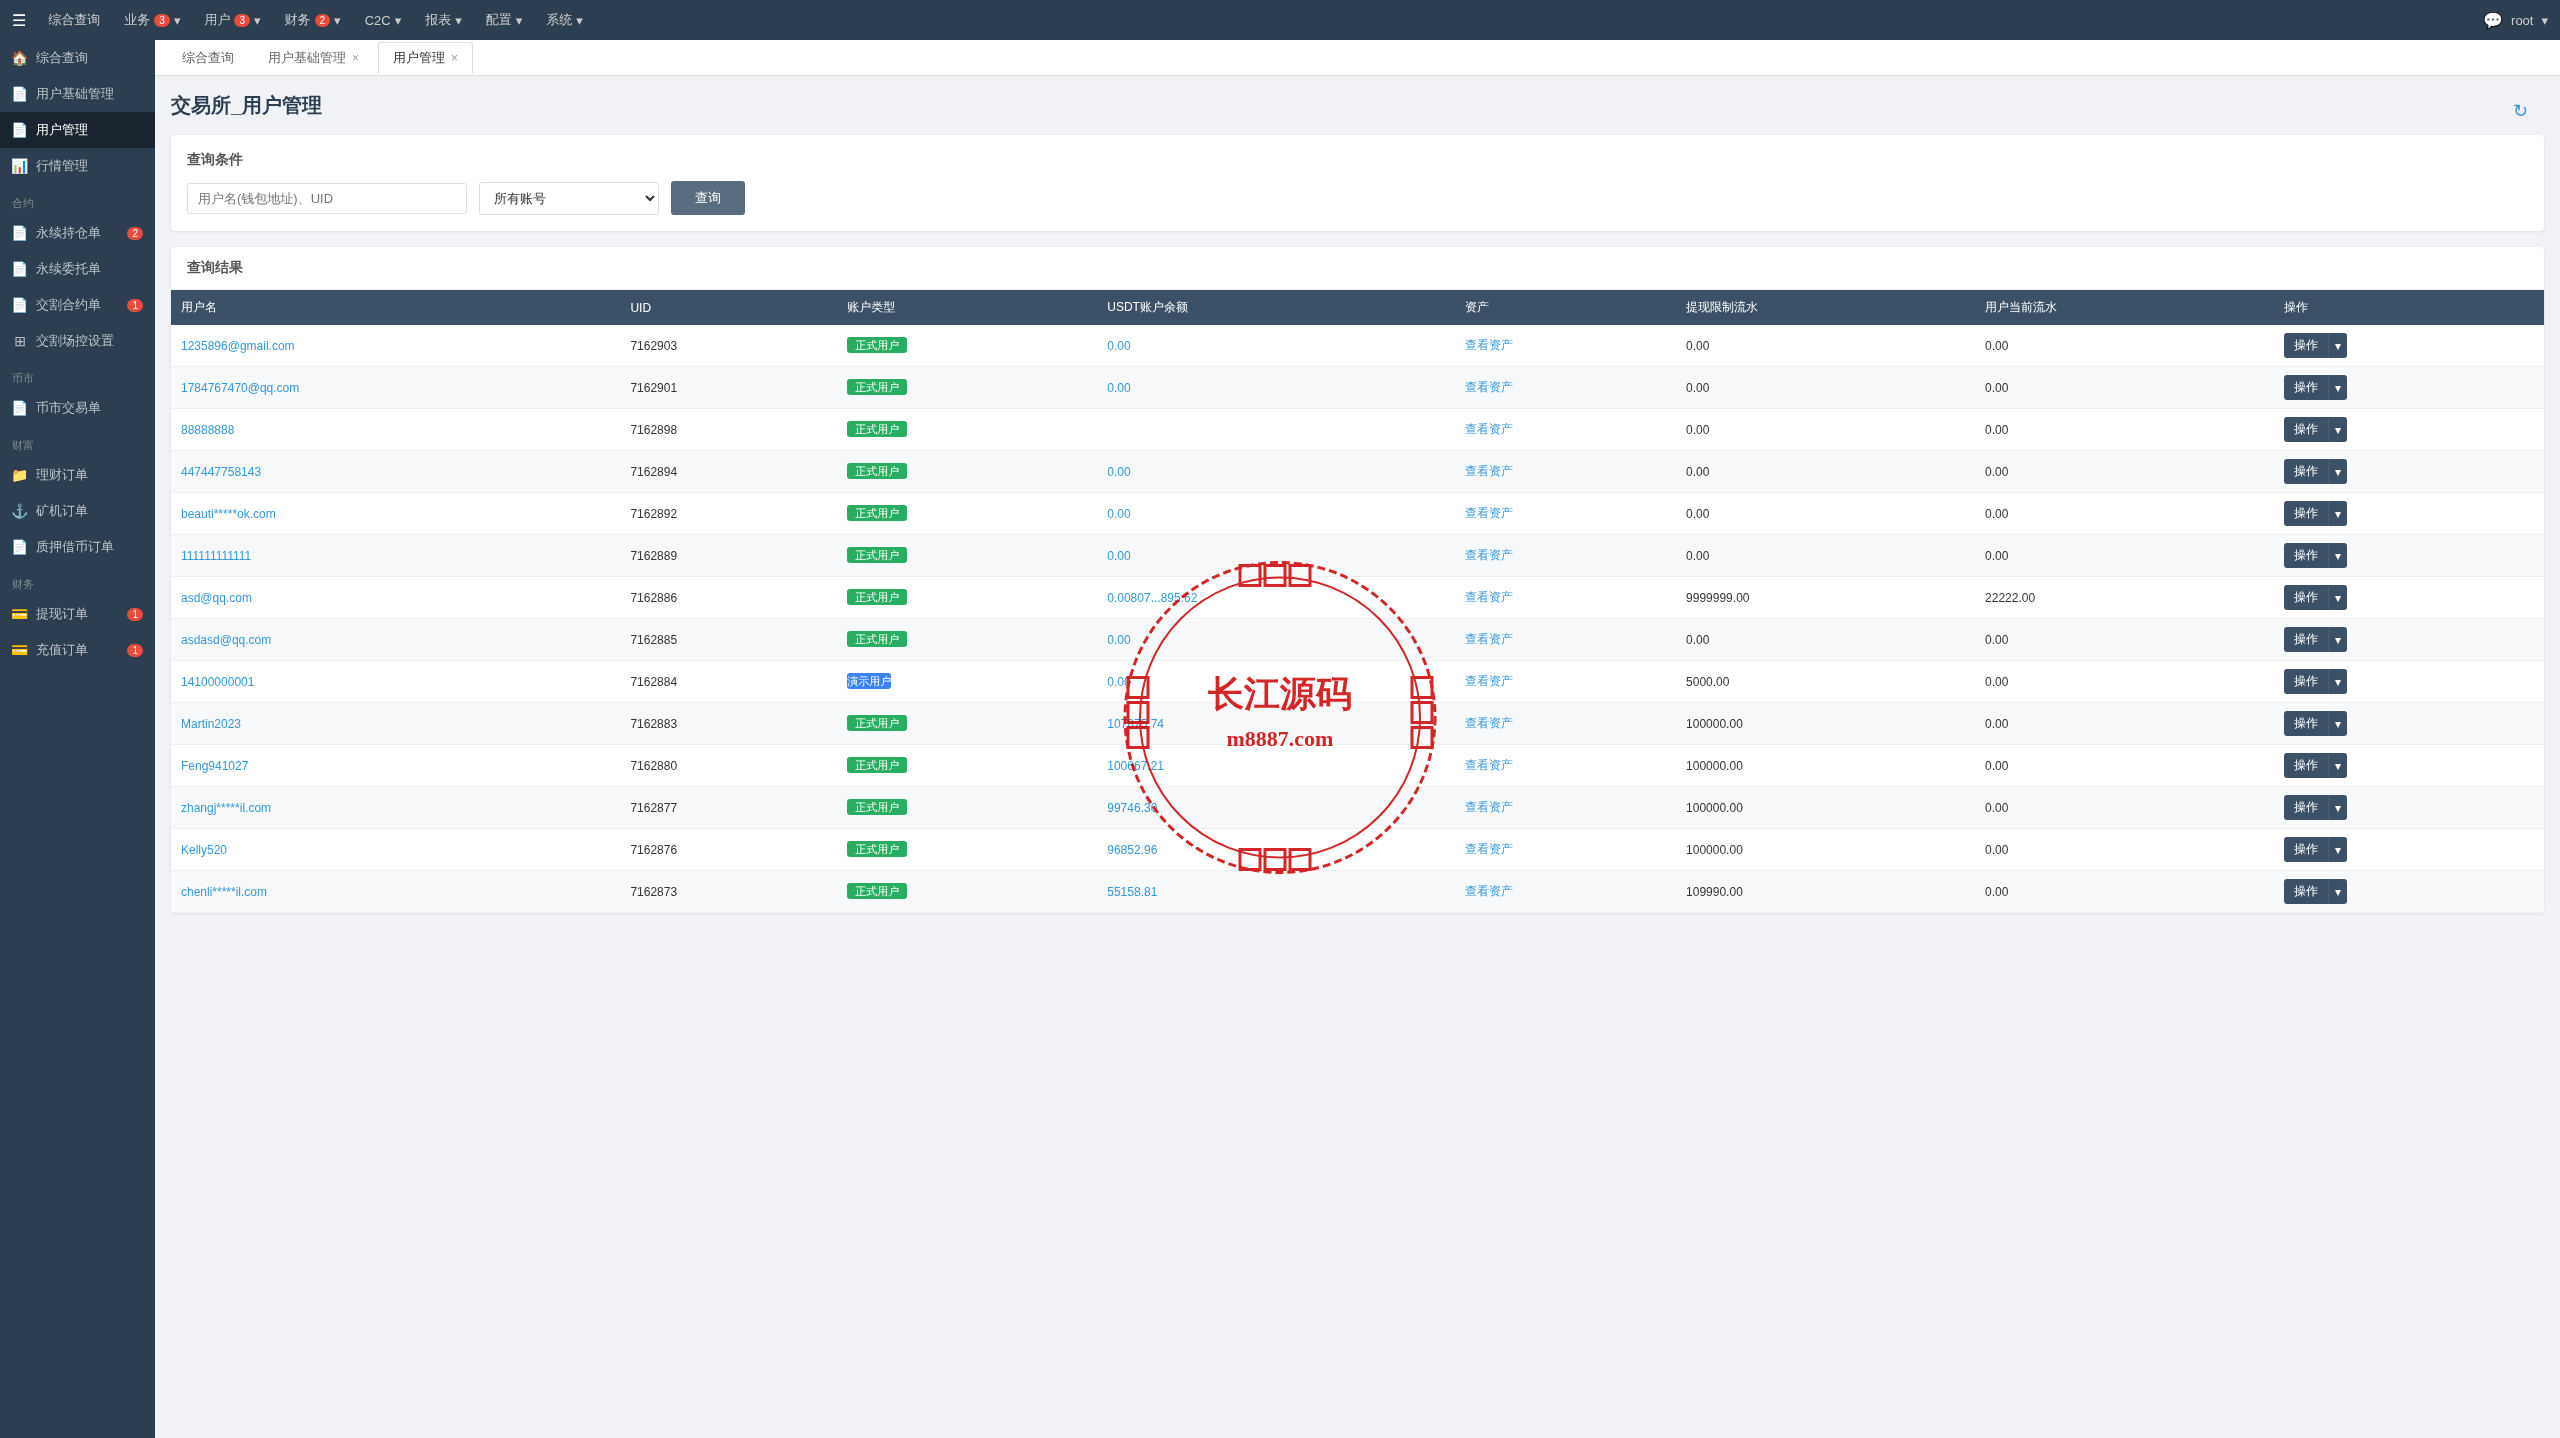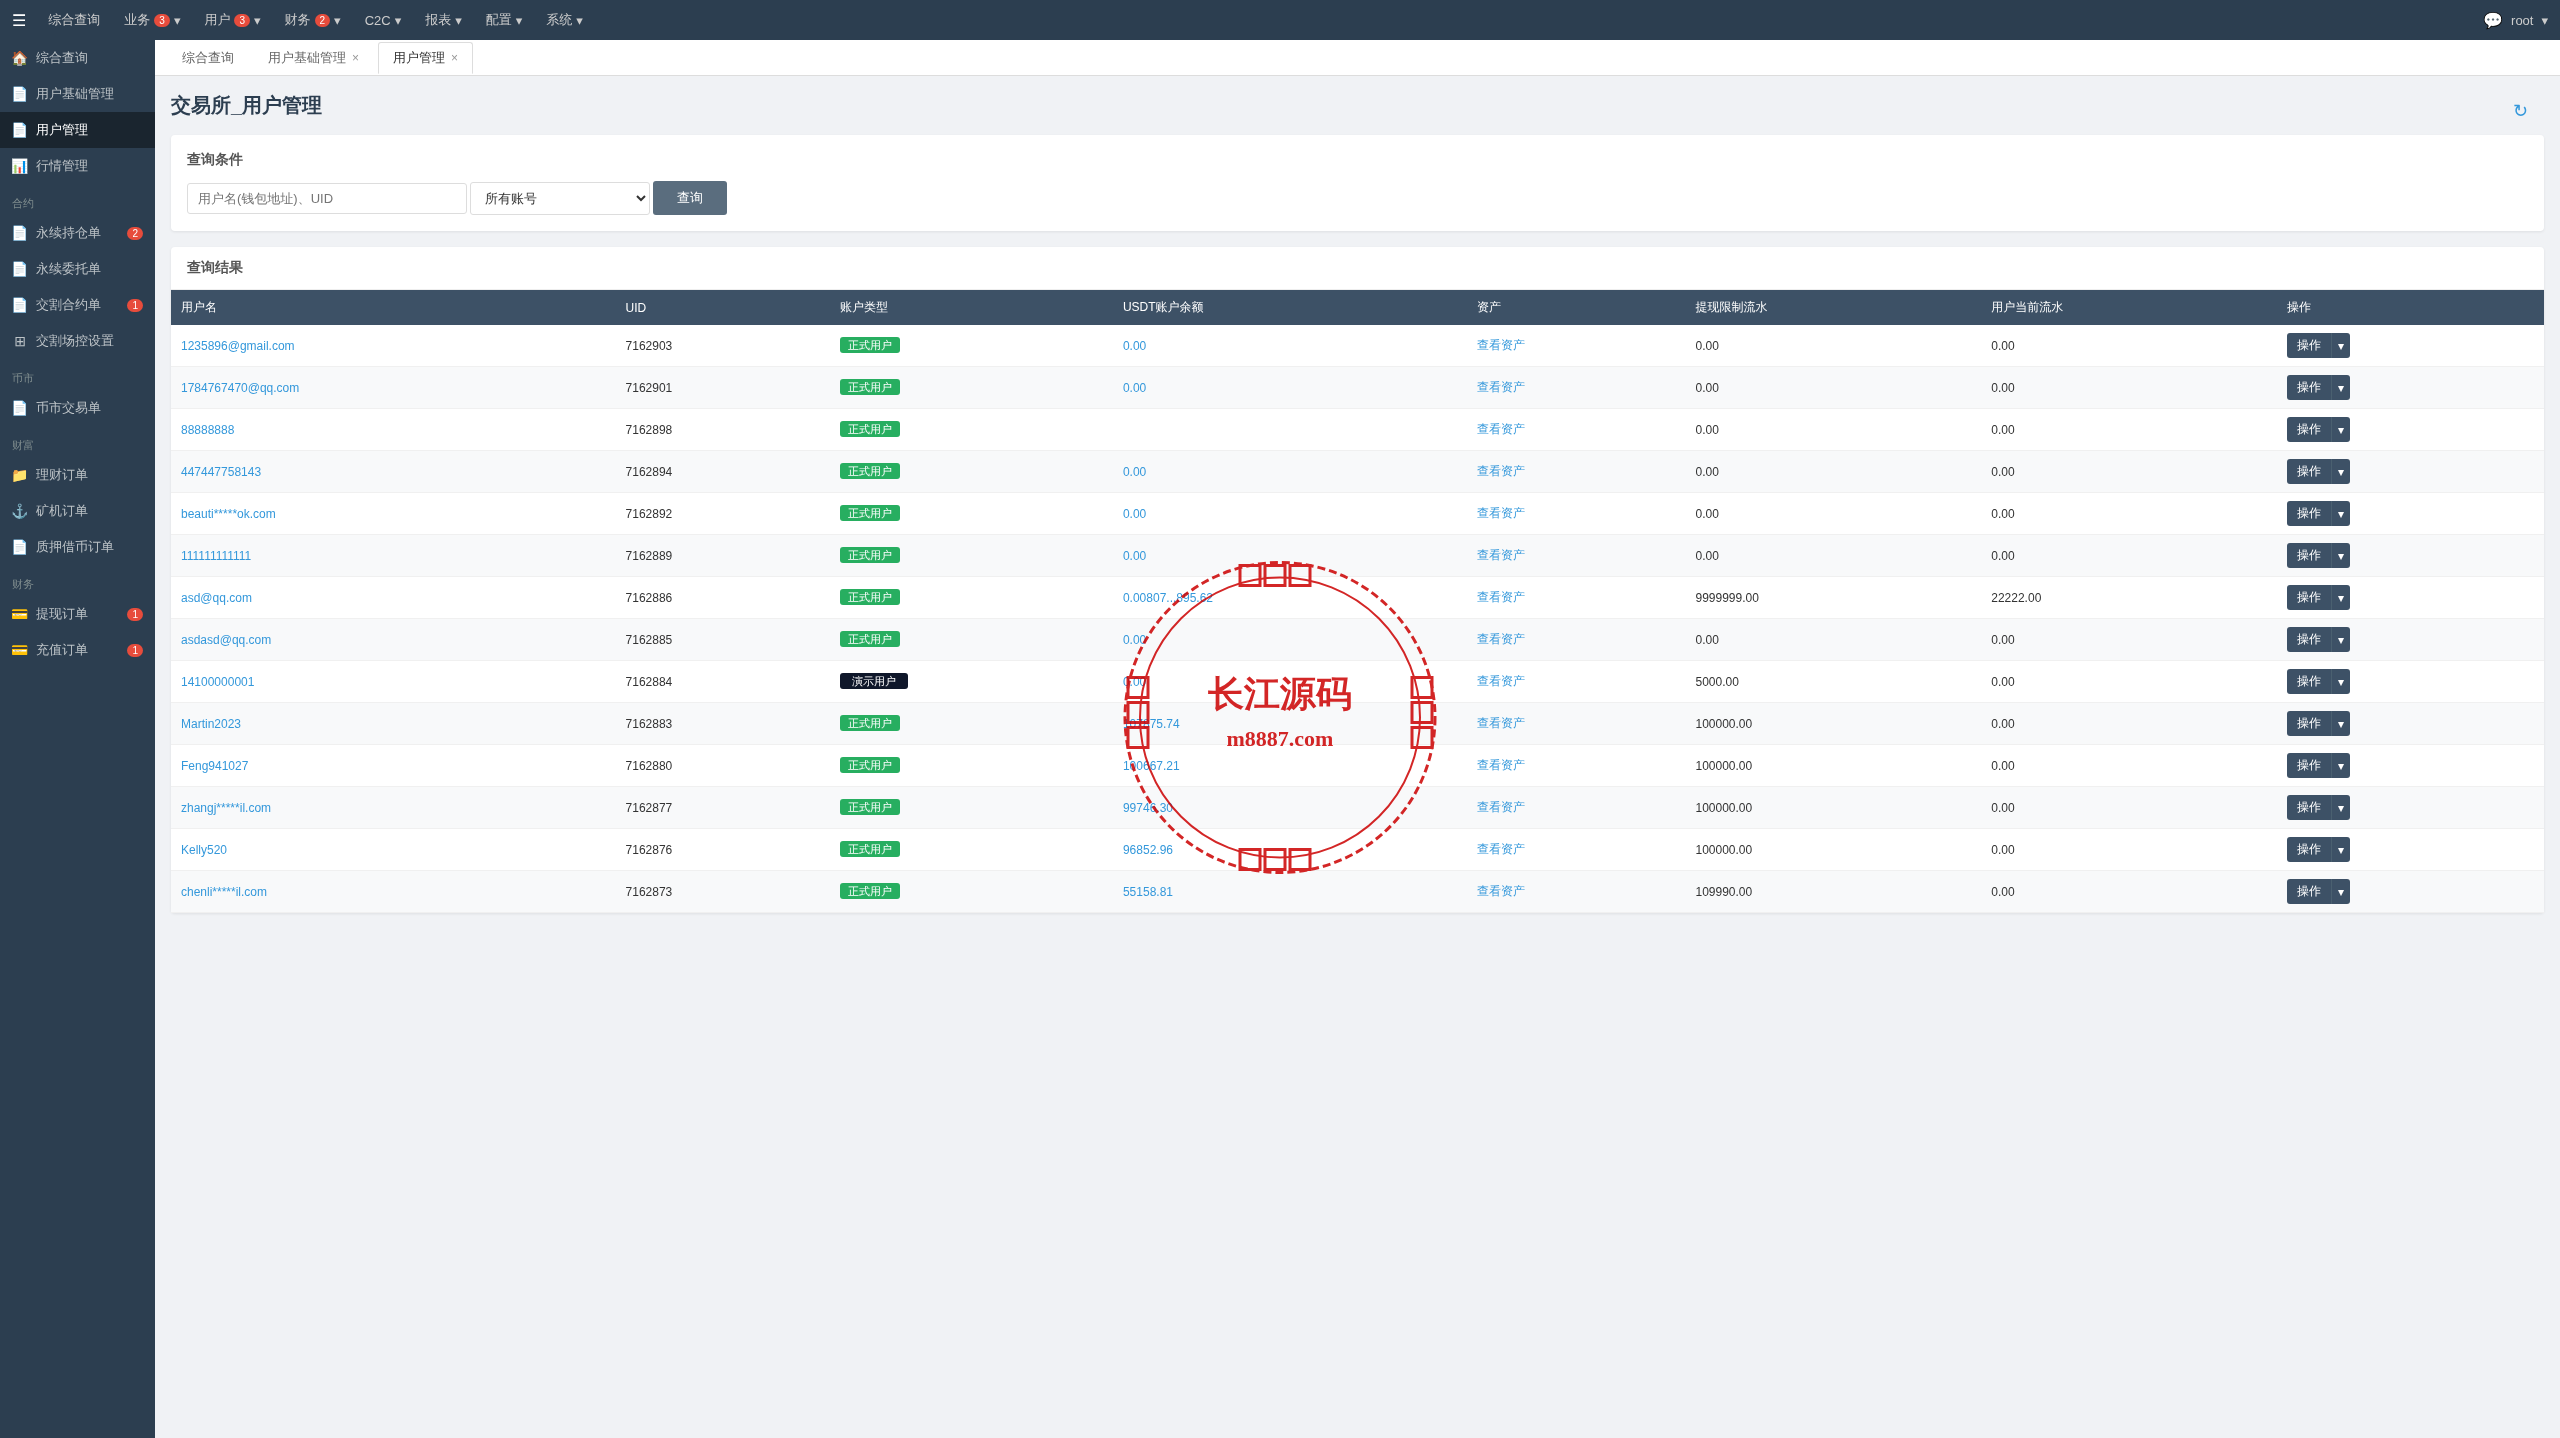--- a/index.html
+++ b/index.html
@@ -33,37 +33,37 @@
     .tab.active { background: #fff; border: 1px solid #ddd; border-bottom: 1px solid #fff; color: #333; margin-bottom: -1px; }
     .tab .close { color: #999; font-size: 12px; }
 
     
     .page-content { flex: 1; overflow-y: auto; padding: 16px; }
     .page-title { font-size: 20px; font-weight: bold; color: #2c3e50; margin-bottom: 16px; }
 
     
     .search-panel { background: #fff; border-radius: 4px; padding: 16px; margin-bottom: 16px; box-shadow: 0 1px 3px rgba(0,0,0,0.08); }
     .search-panel-title { font-size: 14px; font-weight: bold; color: #555; margin-bottom: 12px; }
-    .search-row { display: flex; align-items: center; gap: 3px; }
+    .search-row { display: flex; align-items: center; gap: 12px; }
     .search-input { border: 1px solid #ddd; border-radius: 3px; padding: 7px 10px; font-size: 13px; width: 280px; outline: none; color: #333; }
     .search-select { border: 1px solid #ddd; border-radius: 3px; padding: 7px 10px; font-size: 13px; width: 180px; outline: none; color: #333; background: #fff; }
     .search-btn { background: #5a6d7e; color: #fff; border: none; border-radius: 3px; padding: 8px 24px; font-size: 13px; cursor: pointer; }
 
     
     .results-panel { background: #fff; border-radius: 4px; box-shadow: 0 1px 3px rgba(0,0,0,0.08); }
     .results-title { font-size: 14px; font-weight: bold; color: #555; padding: 12px 16px; border-bottom: 1px solid #eee; }
 
     
     .data-table { width: 100%; border-collapse: collapse; }
     .data-table th { background: #3d5166; color: #fff; padding: 9px 10px; font-size: 12px; text-align: left; font-weight: normal; }
     .data-table td { padding: 8px 10px; font-size: 12px; border-bottom: 1px solid #f0f0f0; color: #333; }
     .data-table tr:nth-child(even) { background: #f8f9fa; }
     .data-table a { color: #3498db; text-decoration: none; }
     .badge-normal { background: #27ae60; color: #fff; padding: 2px 8px; border-radius: 3px; font-size: 11px; }
-    .badge-demo { background: #0f172a; color: #fff; padding: 2px 12px; border-radius: 3px; font-size: 11px; }
+    .badge-demo { background: #3b82f6; color: #fff; padding: 2px 0; border-radius: 3px; font-size: 11px; }
     .action-btn { background: #3d5166; color: #fff; border: none; border-radius: 3px 0 0 3px; padding: 4px 10px; font-size: 12px; cursor: pointer; }
     .action-btn-arrow { background: #3d5166; color: #fff; border: none; border-radius: 0 3px 3px 0; padding: 4px 6px; font-size: 12px; cursor: pointer; border-left: 1px solid #4a6070; }
     .action-group { display: flex; }
     .refresh-icon { position: absolute; right: 16px; top: 8px; color: #3498db; font-size: 18px; cursor: pointer; }
 
     
     .watermark { position: fixed; top: 50%; left: 50%; transform: translate(-50%, -50%); z-index: 1000; pointer-events: none; opacity: 0.85; }
     .watermark svg { width: 320px; height: 320px; }
   </style>
 </head>

